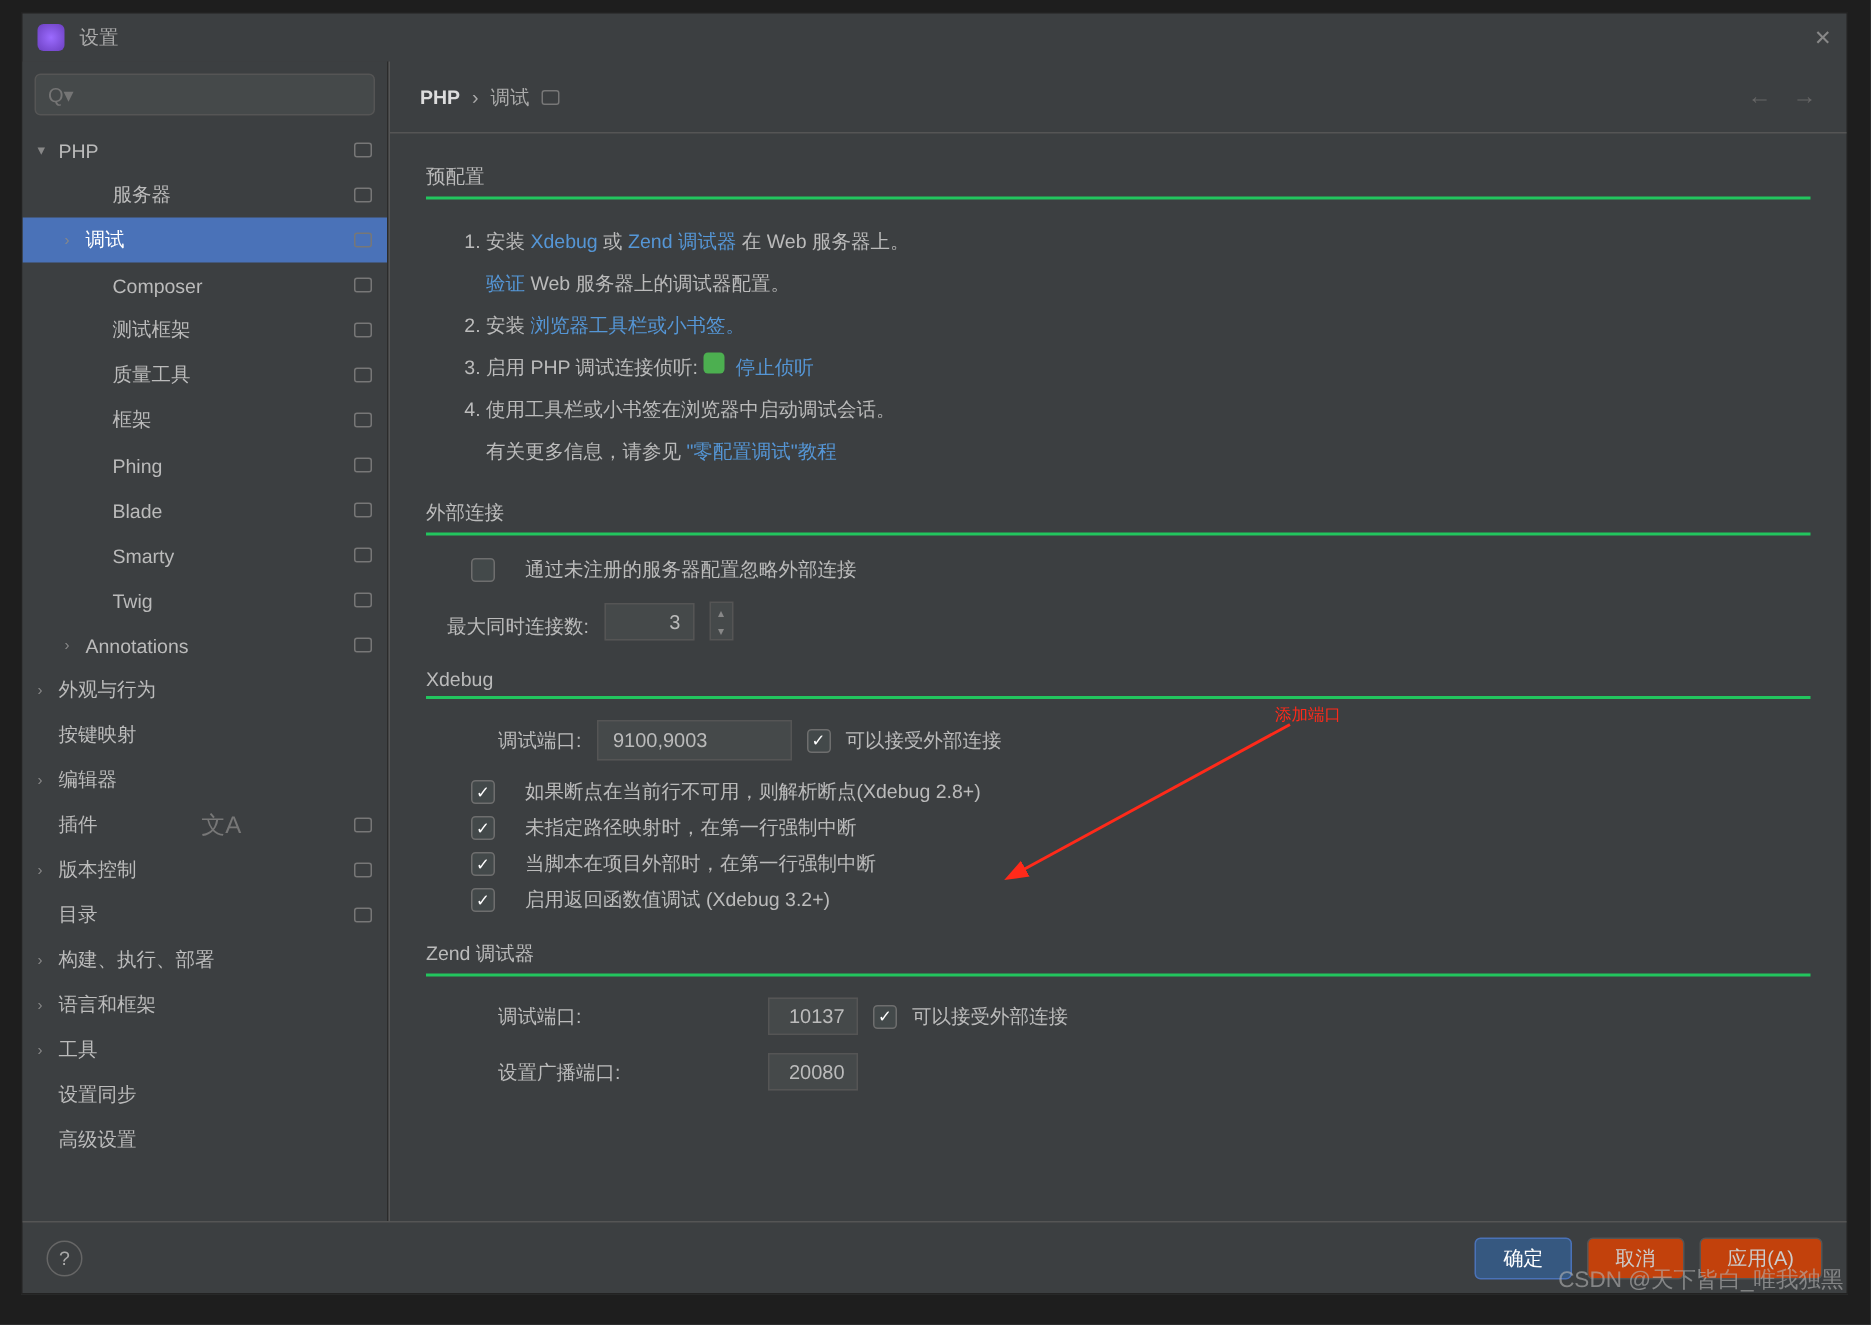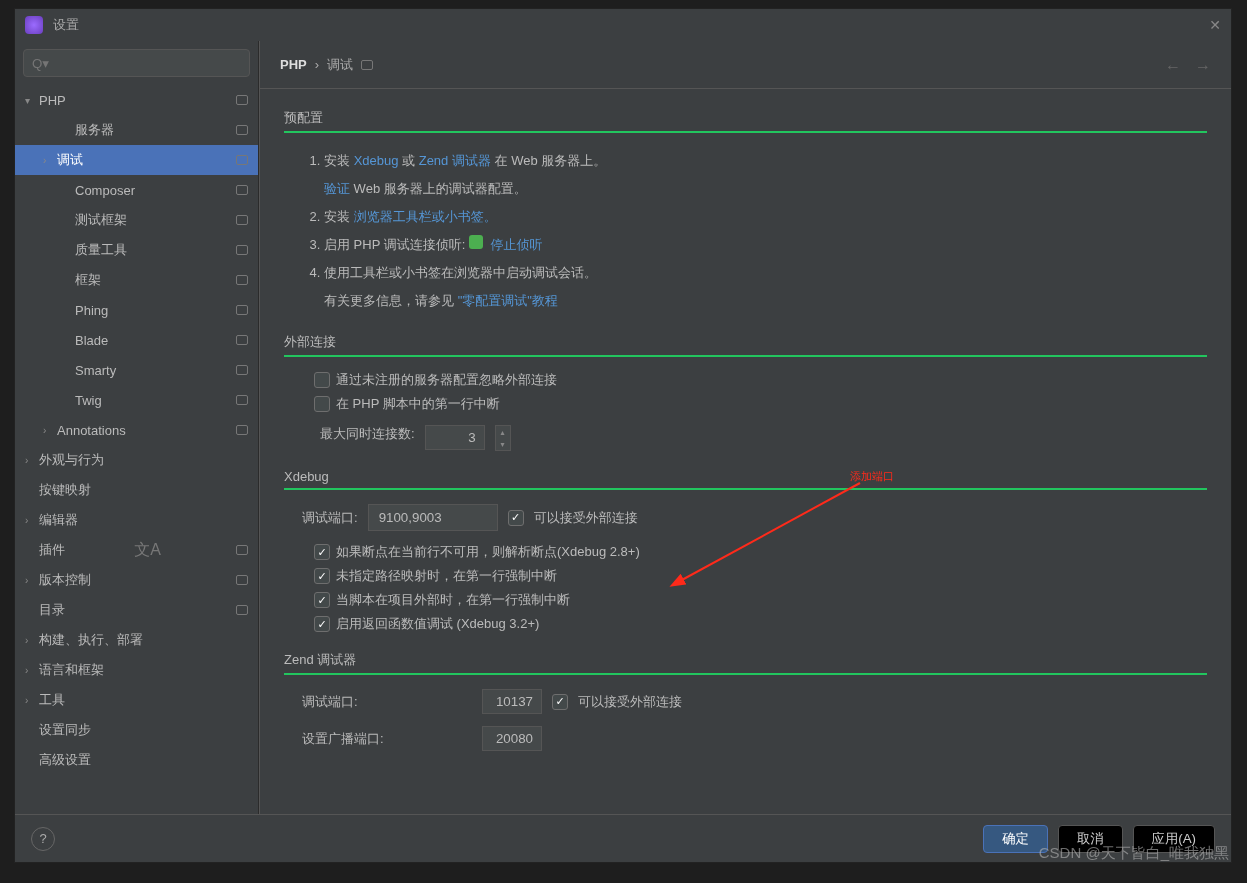--- a/index.html
+++ b/index.html
@@ -23,36 +23,36 @@
 .main { flex: 1; display: flex; flex-direction: column; border-left: 1px solid #555; }
 .breadcrumb { height: 48px; border-bottom: 1px solid #555; display: flex; align-items: center; padding: 0 20px; gap: 8px; color: #aaa; }
 .breadcrumb b { color: #ddd; font-weight: bold; }
 .crumb-icon { width: 12px; height: 10px; border: 1px solid #777; border-radius: 2px; }
 .nav-btns { margin-left: auto; display: flex; gap: 14px; color: #666; font-size: 16px; }
 .content { flex: 1; overflow: auto; padding: 20px 24px; position: relative; }
 .section-title { color: #bbb; border-bottom: 2px solid #22c55e; padding-bottom: 4px; margin-bottom: 14px; margin-top: 18px; }
 .section-title:first-child { margin-top: 0; }
 .ol { list-style: decimal; padding-left: 40px; line-height: 28px; }
 a { color: #5596d6; text-decoration: none; }
-.chkrow { display: flex; align-items: center; gap: 6px; margin: 6px 0 6px 30px; }
+.chkrow { display: flex; align-items: center; gap: 20px; margin: 6px 0 6px 30px; }
 .chk { width: 16px; height: 16px; background: #43494a; border: 1px solid #6e6e6e; border-radius: 3px; display: inline-flex; align-items: center; justify-content: center; color: #fff; font-size: 11px; }
 .chk.checked { background: #43494a; }
-.numrow { display: flex; align-items: flex-start; gap: 10px; margin: 12px 0 12px 36px; }
+.numrow { display: flex; align-items: flex-end; gap: 10px; margin: 12px 0 12px 14px; }
 .numinput { background: #45494a; border: 1px solid #555; color: #bbb; padding: 4px 8px; width: 60px; text-align: right; }
 .spinner { display: inline-flex; flex-direction: column; border: 1px solid #555; }
 .spinner div { width: 14px; height: 12px; background: #45494a; font-size: 8px; display: flex; align-items: center; justify-content: center; color: #888; cursor: pointer; }
-.portrow { display: flex; align-items: center; gap: 10px; margin: 12px 0 12px 18px; }
+.portrow { display: flex; align-items: center; gap: 10px; margin: 12px 0 12px 48px; }
 .portinput { background: #45494a; border: 1px solid #555; color: #bbb; padding: 5px 10px; width: 130px; }
 .listen-icon { display: inline-flex; width: 14px; height: 14px; background: #4caf50; border-radius: 3px; margin-right: 4px; align-items: center; justify-content: center; font-size: 10px; }
 .annotation { position: absolute; color: #ff2a1a; font-size: 11px; }
 .arrow-line { position: absolute; pointer-events: none; }
 .footer { height: 48px; border-top: 1px solid #555; display: flex; align-items: center; padding: 0 16px; gap: 10px; }
 .help { width: 24px; height: 24px; border: 1px solid #666; border-radius: 12px; display: flex; align-items: center; justify-content: center; color: #aaa; cursor: pointer; }
 .spacer { flex: 1; }
-.btn { height: 28px; padding: 0 18px; border-radius: 4px; border: 1px solid #555; background: #000000; color: #ccc; cursor: pointer; }
+.btn { height: 28px; padding: 0 18px; border-radius: 4px; border: 1px solid #555; background: #c2410c; color: #ccc; cursor: pointer; }
 .btn.primary { background: #365880; border-color: #4a72b8; color: #fff; }
 .watermark { position: absolute; right: 18px; bottom: 20px; color: rgba(180,180,180,0.6); font-size: 15px; pointer-events: none; }
 </style>
 </head>
 <body>
 
 <div class="dialog">
   <div class="titlebar">
     <div class="logo"></div>
     <span>设置</span>
@@ -197,24 +197,20 @@
           </li>
           <li><span>安装 </span><a>浏览器工具栏或小书签。</a></li>
           <li><span>启用 PHP 调试连接侦听: </span><span class="listen-icon"></span><a> 停止侦听</a></li>
           <li><span>使用工具栏或小书签在浏览器中启动调试会话。</span><br><span>有关更多信息，请参见 </span><a>"零配置调试"教程</a></li>
         </ol>
 
         <div class="section-title">外部连接</div>
         <div class="chkrow">
             <span class="chk"></span>
             <span>通过未注册的服务器配置忽略外部连接</span>
-          </div>
-        <div class="chkrow">
-            <span class="chk"></span>
-            <span>在 PHP 脚本中的第一行中断</span>
           </div>
         <div class="numrow">
           <span>最大同时连接数:</span>
           <input class="numinput" value="3" style="">
           <div class="spinner">
               <div>▴</div>
               <div>▾</div>
             </div>
         </div>
 

